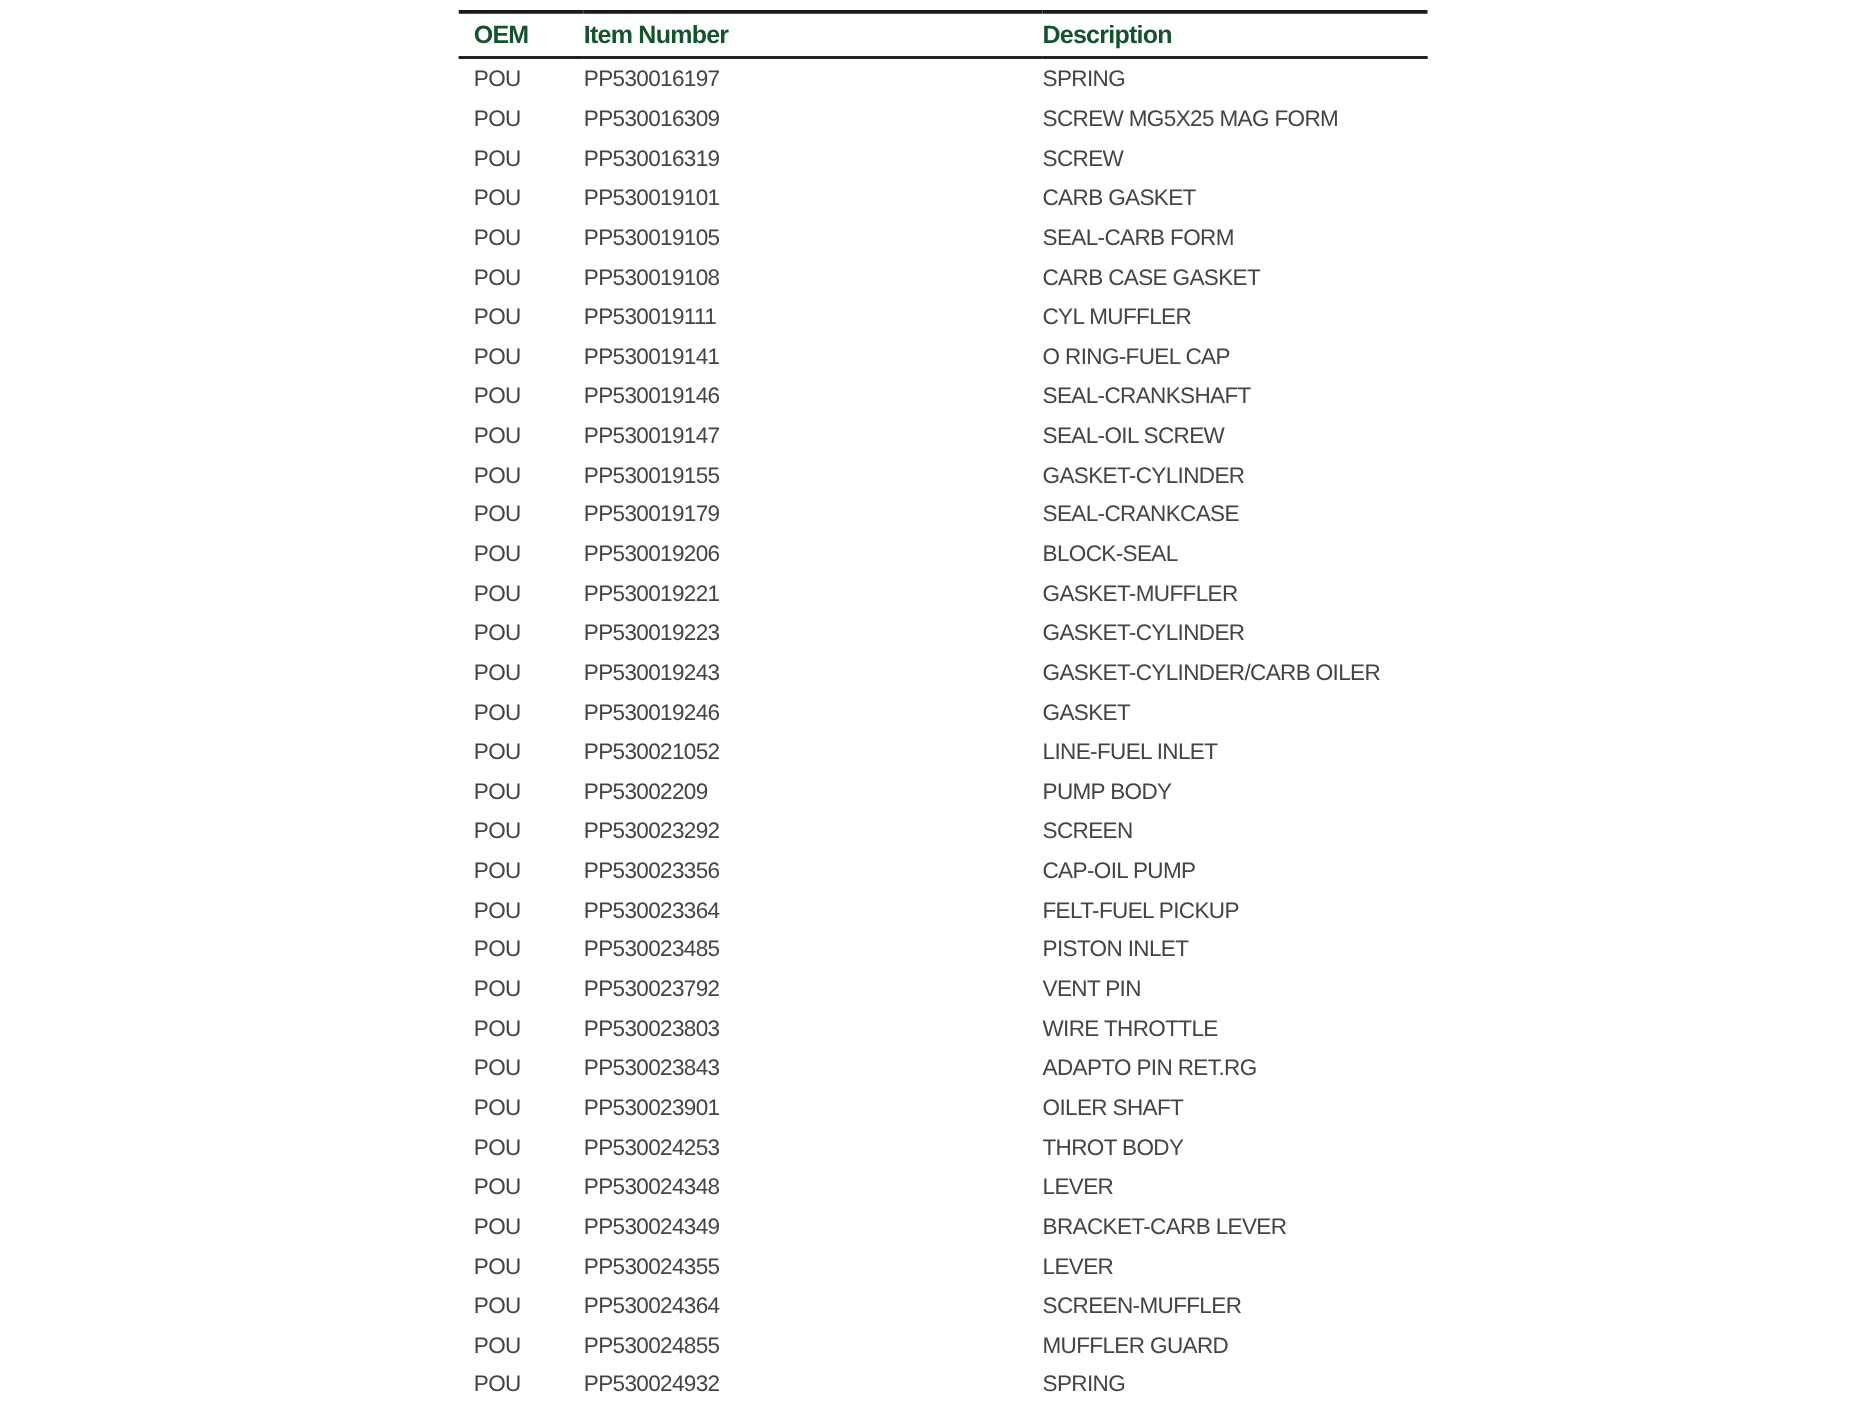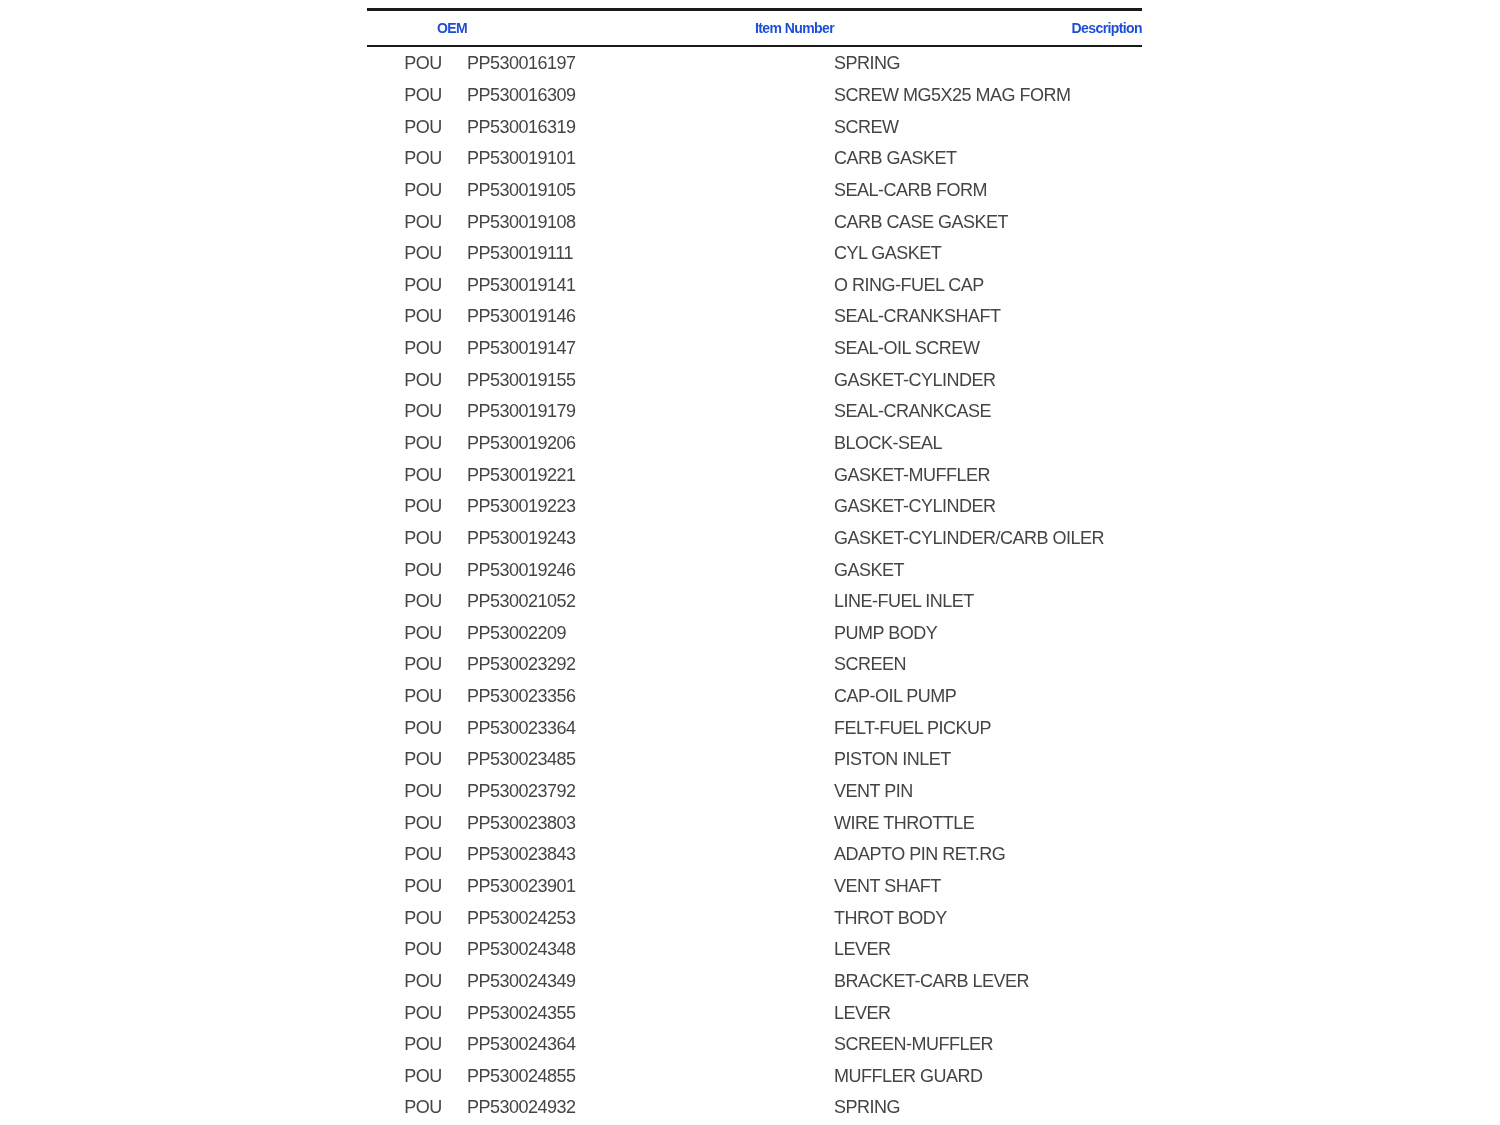--- a/index.html
+++ b/index.html
@@ -17,40 +17,40 @@
     }
     .parts-table {
       position: absolute;
       left: 367px;
       top: 8px;
       width: 775px;
       border-collapse: collapse;
       border-top: 3px solid #1a1a1a;
     }
     .parts-table thead th {
-      text-align: right;
+      text-align: left;
       font-weight: bold;
-      font-size: 14px;
-      color: #1d4ed8;
+      font-size: 20px;
+      color: #14532d;
       letter-spacing: -0.6px;
       height: 34px;
       padding: 0;
       vertical-align: middle;
       border-bottom: 2px solid #1a1a1a;
     }
     .parts-table tbody td {
       font-size: 18px;
       color: #444444;
       letter-spacing: -0.5px;
       height: 31.65px;
       padding: 0;
       vertical-align: middle;
       white-space: nowrap;
     }
-    .col-oem { width: 88px; padding-left: 12px !important; text-align: center; }
+    .col-oem { width: 88px; padding-left: 12px !important; }
     .col-item { width: 367px; }
     .col-desc { }
     .parts-table thead th.col-oem { padding-left: 12px; }
     .parts-table tbody tr:first-child td { padding-top: 1px; }
   </style>
 </head>
 <body>
 
 <table class="parts-table">
   <thead>
@@ -93,21 +93,21 @@
 
   <tr>
     <td class="col-oem">POU</td>
     <td class="col-item">PP530019108</td>
     <td class="col-desc">CARB CASE GASKET</td>
   </tr>
 
   <tr>
     <td class="col-oem">POU</td>
     <td class="col-item">PP530019111</td>
-    <td class="col-desc">CYL GASKET</td>
+    <td class="col-desc">CYL MUFFLER</td>
   </tr>
 
   <tr>
     <td class="col-oem">POU</td>
     <td class="col-item">PP530019141</td>
     <td class="col-desc">O RING-FUEL CAP</td>
   </tr>
 
   <tr>
     <td class="col-oem">POU</td>
@@ -213,21 +213,21 @@
 
   <tr>
     <td class="col-oem">POU</td>
     <td class="col-item">PP530023843</td>
     <td class="col-desc">ADAPTO PIN RET.RG</td>
   </tr>
 
   <tr>
     <td class="col-oem">POU</td>
     <td class="col-item">PP530023901</td>
-    <td class="col-desc">VENT SHAFT</td>
+    <td class="col-desc">OILER SHAFT</td>
   </tr>
 
   <tr>
     <td class="col-oem">POU</td>
     <td class="col-item">PP530024253</td>
     <td class="col-desc">THROT BODY</td>
   </tr>
 
   <tr>
     <td class="col-oem">POU</td>

